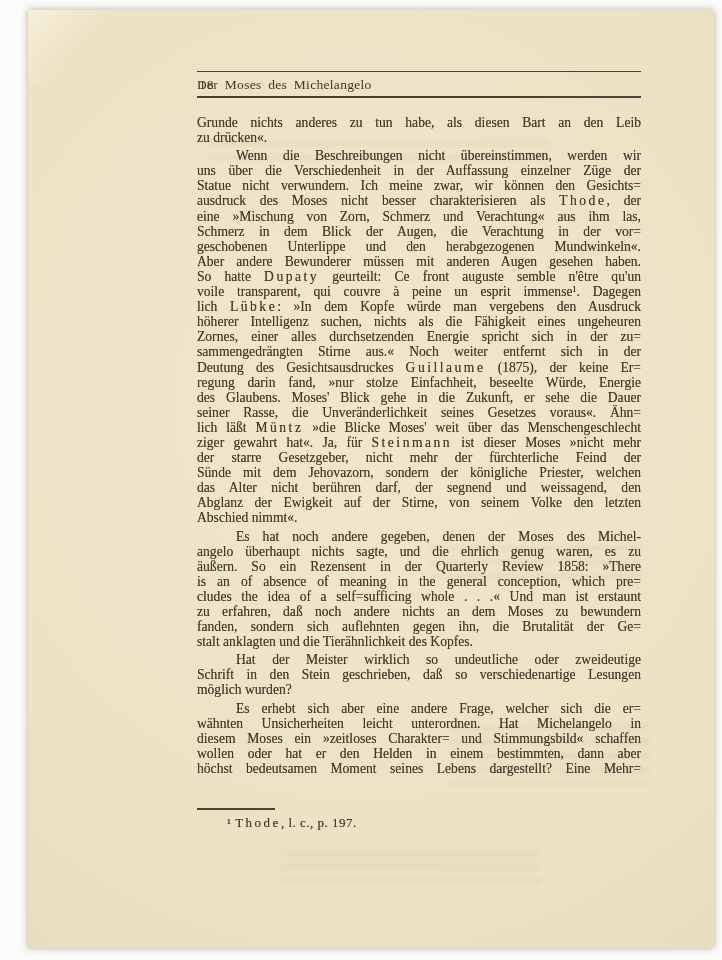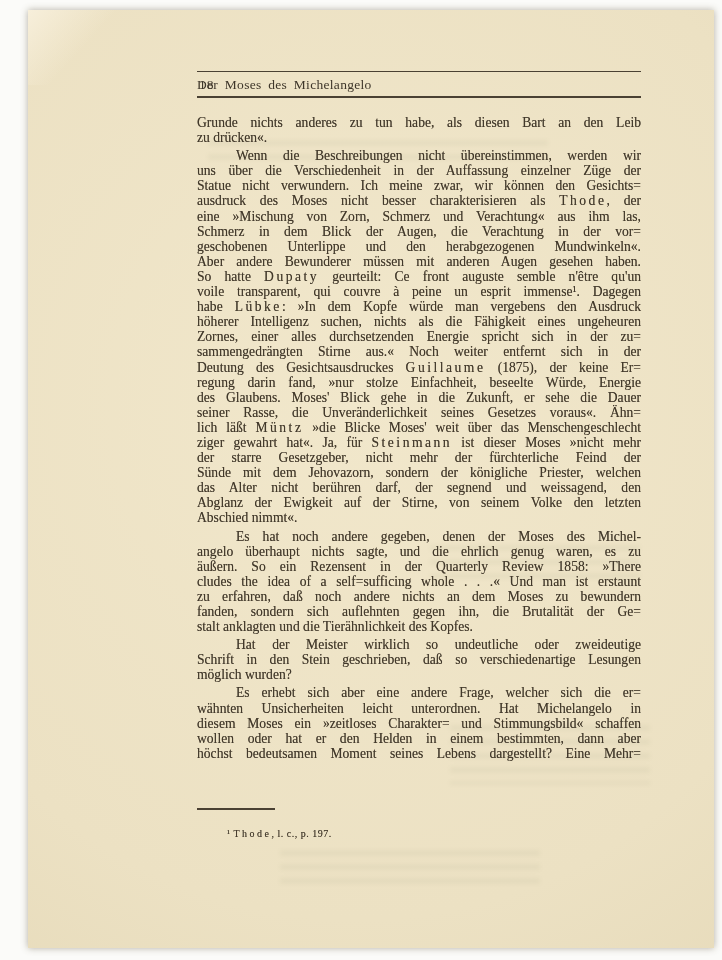--- a/index.html
+++ b/index.html
@@ -42,21 +42,21 @@
     text-shadow:0 0 .4px rgba(66,57,43,.6);
   }
   .para + .para{margin-top:3px;}
   .line{text-align:justify;text-align-last:justify;-moz-text-align-last:justify;}
   .line.final{text-align-last:left;-moz-text-align-last:left;}
   .line.indent{text-indent:39px;}
   .spaced{letter-spacing:2.5px;font-family:Liberation Serif, serif;}
 
   .footnote-area{position:absolute;left:169px;top:798px;width:444px;color:#42392b;}
   .fn-rule{width:78px;height:1.5px;background:#4a4133;}
-  .fn-text{margin-top:18px;padding-left:30px;font-size:10px;letter-spacing:.5px;
+  .fn-text{margin-top:5px;padding-left:30px;font-size:13px;letter-spacing:.5px;
            text-shadow:0 0 .4px rgba(66,57,43,.6);}
 </style>
 </head>
 <body>
 
 <div class="scan">
   <div class="page">
     <div class="corner-shade"></div>
     <div class="smudge s1"></div>
     <div class="smudge s2"></div>
@@ -79,40 +79,41 @@
           <div class="line indent"><span>Wenn die Beschreibungen nicht übereinstimmen, werden wir</span></div>
           <div class="line"><span>uns über die Verschiedenheit in der Auffassung einzelner Züge der</span></div>
           <div class="line"><span>Statue nicht verwundern. Ich meine zwar, wir können den Gesichts=</span></div>
           <div class="line"><span>ausdruck des Moses nicht besser charakterisieren als </span><span class="spaced">Thode</span><span>, der</span></div>
           <div class="line"><span>eine »Mischung von Zorn, Schmerz und Verachtung« aus ihm las,</span></div>
           <div class="line"><span>Schmerz in dem Blick der Augen, die Verachtung in der vor=</span></div>
           <div class="line"><span>geschobenen Unterlippe und den herabgezogenen Mundwinkeln«.</span></div>
           <div class="line"><span>Aber andere Bewunderer müssen mit anderen Augen gesehen haben.</span></div>
           <div class="line"><span>So hatte </span><span class="spaced">Dupaty</span><span> geurteilt: Ce front auguste semble n'être qu'un</span></div>
           <div class="line"><span>voile transparent, qui couvre à peine un esprit immense¹. Dagegen</span></div>
-          <div class="line"><span>habe </span><span class="spaced">Lübke</span><span>: »In dem Kopfe würde man vergebens den Ausdruck</span></div>
+          <div class="line"><span>lich </span><span class="spaced">Lübke</span><span>: »In dem Kopfe würde man vergebens den Ausdruck</span></div>
           <div class="line"><span>höherer Intelligenz suchen, nichts als die Fähigkeit eines ungeheuren</span></div>
           <div class="line"><span>Zornes, einer alles durchsetzenden Energie spricht sich in der zu=</span></div>
           <div class="line"><span>sammengedrängten Stirne aus.« Noch weiter entfernt sich in der</span></div>
           <div class="line"><span>Deutung des Gesichtsausdruckes </span><span class="spaced">Guillaume</span><span> (1875), der keine Er=</span></div>
           <div class="line"><span>regung darin fand, »nur stolze Einfachheit, beseelte Würde, Energie</span></div>
           <div class="line"><span>des Glaubens. Moses' Blick gehe in die Zukunft, er sehe die Dauer</span></div>
           <div class="line"><span>seiner Rasse, die Unveränderlichkeit seines Gesetzes voraus«. Ähn=</span></div>
           <div class="line"><span>lich läßt </span><span class="spaced">Müntz</span><span> »die Blicke Moses' weit über das Menschengeschlecht</span></div>
           <div class="line"><span>ziger gewahrt hat«. Ja, für </span><span class="spaced">Steinmann</span><span> ist dieser Moses »nicht mehr</span></div>
           <div class="line"><span>der starre Gesetzgeber, nicht mehr der fürchterliche Feind der</span></div>
           <div class="line"><span>Sünde mit dem Jehovazorn, sondern der königliche Priester, welchen</span></div>
           <div class="line"><span>das Alter nicht berühren darf, der segnend und weissagend, den</span></div>
           <div class="line"><span>Abglanz der Ewigkeit auf der Stirne, von seinem Volke den letzten</span></div>
           <div class="line final"><span>Abschied nimmt«.</span></div>
         </div>
         <div class="para">
           <div class="line indent"><span>Es hat noch andere gegeben, denen der Moses des Michel-</span></div>
           <div class="line"><span>angelo überhaupt nichts sagte, und die ehrlich genug waren, es zu</span></div>
           <div class="line"><span>äußern. So ein Rezensent in der Quarterly Review 1858: »There</span></div>
+          <div class="line"><span>is an of absence of meaning in the general conception, which pre=</span></div>
           <div class="line"><span>cludes the idea of a self=sufficing whole . . .« Und man ist erstaunt</span></div>
           <div class="line"><span>zu erfahren, daß noch andere nichts an dem Moses zu bewundern</span></div>
           <div class="line"><span>fanden, sondern sich auflehnten gegen ihn, die Brutalität der Ge=</span></div>
           <div class="line final"><span>stalt anklagten und die Tierähnlichkeit des Kopfes.</span></div>
         </div>
         <div class="para">
           <div class="line indent"><span>Hat der Meister wirklich so undeutliche oder zweideutige</span></div>
           <div class="line"><span>Schrift in den Stein geschrieben, daß so verschiedenartige Lesungen</span></div>
           <div class="line final"><span>möglich wurden?</span></div>
         </div>

